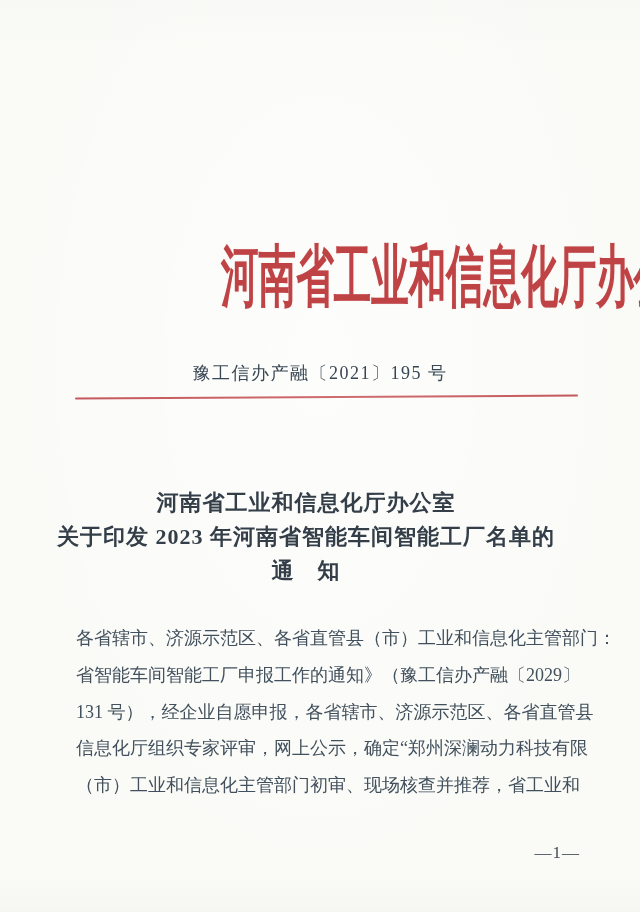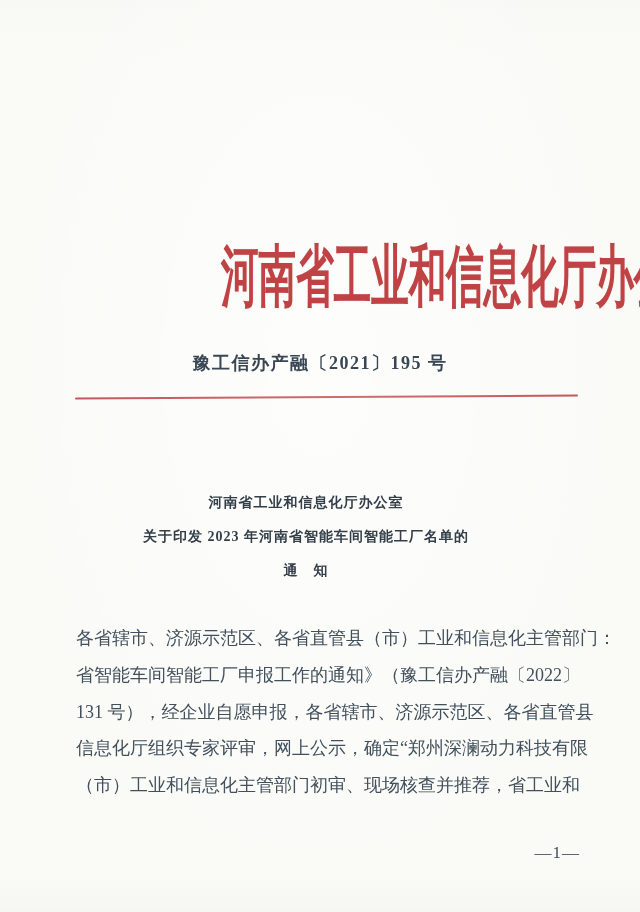--- a/index.html
+++ b/index.html
@@ -43,28 +43,27 @@
     font-weight: bold;
     color: var(--header-red);
     transform: scaleX(0.56);
     transform-origin: 50% 50%;
     letter-spacing: 0px;
     text-shadow: 0 0 1px rgba(191,66,68,0.35);
   }
   
   .doc-number {
     position: absolute;
-    top: 351px;
+    top: 361px;
     left: 0;
     width: 640px;
     text-align: center;
     font-size: 18px;
     color: var(--doc-number-text);
     letter-spacing: 1.5px;
-    font-weight: bold;
   }
   
   .red-line {
     position: absolute;
     top: 396px;
     left: 75px;
     width: 503px;
     height: 2px;
     background: linear-gradient(90deg, var(--divider-red), #cf6d70 55%, var(--divider-red));
     transform: rotate(-0.35deg);
@@ -72,21 +71,21 @@
   }
   
   .title-block {
     position: absolute;
     top: 486px;
     left: 0;
     width: 612px;
     text-align: center;
     font-weight: bold;
     color: var(--title-text);
-    font-size: 14px;
+    font-size: 22px;
     line-height: 34px;
     letter-spacing: 1px;
   }
   
   .body-block {
     position: absolute;
     top: 620px;
     left: 76px;
     width: 504px;
     font-size: 18px;
@@ -125,21 +124,21 @@
   <div class="red-line"></div>
 
   <div class="title-block">
     <div class="title-line">河南省工业和信息化厅办公室</div>
     <div class="title-line">关于印发 2023 年河南省智能车间智能工厂名单的</div>
     <div class="title-line">通　知</div>
   </div>
 
   <div class="body-block">
     <div class="body-line">各省辖市、济源示范区、各省直管县（市）工业和信息化主管部门：</div>
-    <div class="body-line">省智能车间智能工厂申报工作的通知》（豫工信办产融〔2022〕</div>
+    <div class="body-line">省智能车间智能工厂申报工作的通知》（豫工信办产融〔2029〕</div>
     <div class="body-line">131 号），经企业自愿申报，各省辖市、济源示范区、各省直管县</div>
     <div class="body-line">信息化厅组织专家评审，网上公示，确定“郑州深澜动力科技有限</div>
     <div class="body-line">（市）工业和信息化主管部门初审、现场核查并推荐，省工业和</div>
   </div>
 
   <div class="page-number">—1—</div>
 
 </div>
 
 </body></html>

